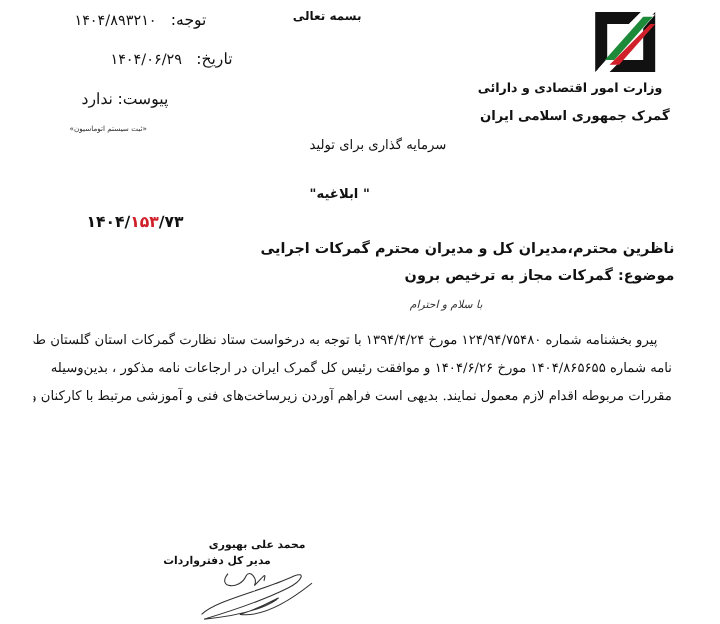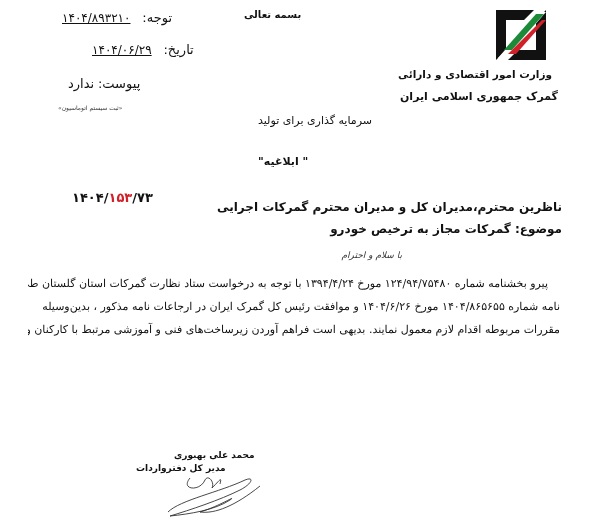--- a/index.html
+++ b/index.html
@@ -7,25 +7,25 @@
       width: 600px; height: 520px; background: #ffffff; position: relative; overflow: hidden;
       font-family: "DejaVu Sans", sans-serif; color: #111;
     }
     .abs { position: absolute; direction: rtl; white-space: nowrap; }
     .logo { position: absolute; left: 492px; top: 6px; width: 58px; height: 58px; }
     .ministry { right: 48px; top: 68px; font-size: 10.5px; font-weight: bold; }
     .customs { right: 42px; top: 90px; font-size: 11px; font-weight: bold; }
     .bismillah { left: 244px; top: 9px; font-size: 10px; font-weight: bold; }
     .meta-row { position: absolute; direction: rtl; white-space: nowrap; font-size: 12px; }
     .meta-label { font-size: 13px; }
-    .meta-val { font-size: 12px; margin-right: 8px; text-decoration: underline; }
+    .meta-val { font-size: 12px; margin-right: 8px; }
     .small-note { left: 58px; top: 104px; font-size: 6px; color: #333; }
     .slogan { left: 258px; top: 114px; font-size: 11px; }
     .notice { left: 258px; top: 155px; font-size: 11px; font-weight: bold; }
-    .ref-num { left: 72px; top: 190px; font-size: 13px; font-weight: bold; direction: ltr; text-align: center; }
+    .ref-num { left: 72px; top: 178px; font-size: 13px; font-weight: bold; direction: ltr; text-align: center; }
     .ref-num .red { color: #d0202a; }
     .addressee { right: 38px; top: 200px; font-size: 12px; font-weight: bold; }
     .subject { right: 38px; top: 222px; font-size: 12px; font-weight: bold; }
     .greeting { right: 198px; top: 250px; font-size: 9px; font-style: italic; color: #333; margin-left: 20px; }
     .body-text {
       position: absolute; left: 28px; width: 532px; direction: rtl; text-align: justify;
       font-size: 11px; line-height: 23px; top: 272px;
       font-family: "DejaVu Serif", serif;
     }
     .body-text .line { display: block; white-space: nowrap; overflow: hidden; text-align: right; }
@@ -64,21 +64,21 @@
 <div class="abs small-note">«ثبت سیستم اتوماسیون»</div>
 
 <div class="abs slogan">سرمایه گذاری برای تولید</div>
 <div class="abs notice">" ابلاغیه"</div>
 
 <div class="abs ref-num">
   <span>۱۴۰۴/</span><span class="red">۱۵۳</span><span>/۷۳</span>
 </div>
 
 <div class="abs addressee">ناظرین محترم،مدیران کل و مدیران محترم گمرکات اجرایی</div>
-<div class="abs subject">موضوع: گمرکات مجاز به ترخیص خودرو</div>
+<div class="abs subject">موضوع: گمرکات مجاز به ترخیص برون</div>
 <div class="abs greeting">با سلام و احترام</div>
 
 <div class="body-text">
   <span class="line first">پیرو بخشنامه شماره ۱۲۴/۹۴/۷۵۴۸۰ مورخ ۱۳۹۴/۴/۲۴ با توجه به درخواست ستاد نظارت گمرکات استان گلستان  طی</span>
   <span class="line">نامه شماره ۱۴۰۴/۸۶۵۶۵۵ مورخ ۱۴۰۴/۶/۲۶ و موافقت رئیس کل گمرک ایران در ارجاعات نامه مذکور ، بدین‌وسیله</span>
   <span class="line">مقررات مربوطه اقدام لازم معمول نمایند. بدیهی است فراهم آوردن زیرساخت‌های فنی و آموزشی مرتبط با کارکنان و سایر</span>
 </div>
 
 <div class="abs signer-name">محمد علی بهبوری</div>
 <div class="abs signer-title">مدیر کل دفترواردات</div>

